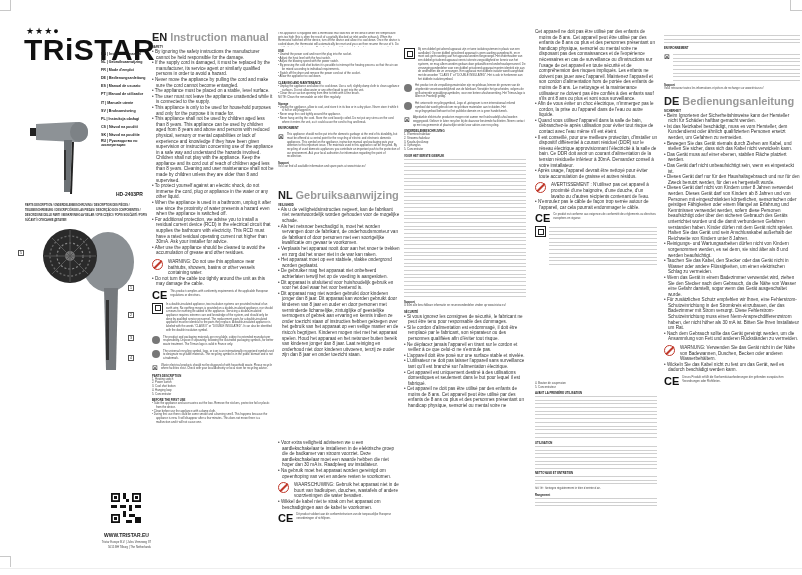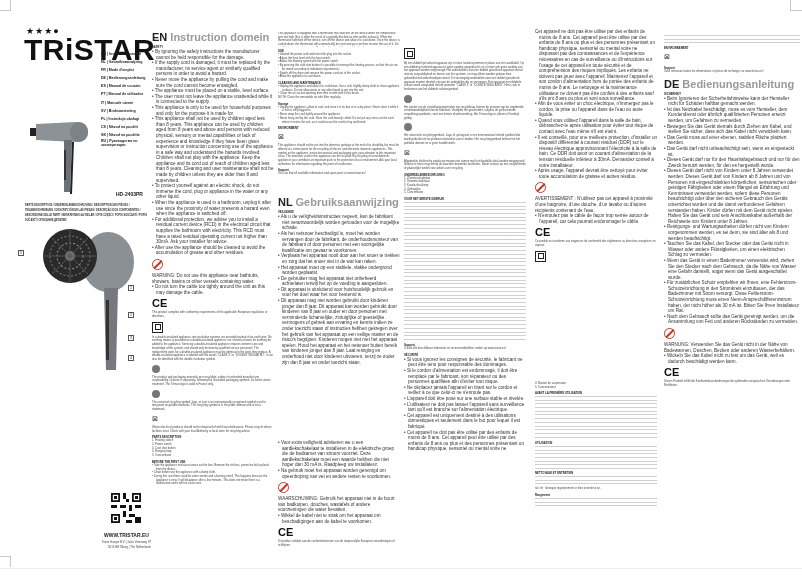--- a/index.html
+++ b/index.html
@@ -15,21 +15,21 @@
   .parts-caption { position:absolute; left:25px; top:203px; width:125px; font-size:2.6px; font-weight:bold; line-height:5px; color:#333; }
   .website { position:absolute; left:104px; top:532px; font-size:5px; font-weight:bold; color:#222; }
   .address { position:absolute; left:93px; top:540px; width:58px; text-align:right; font-size:2.8px; line-height:4.5px; color:#444; }
   .qr { position:absolute; left:111px; top:493px; width:30px; height:30px; }
   .col { position:absolute; width:122px; font-size:4.6px; line-height:5.6px; color:#333; }
   .h-lang { font-size:11px; font-weight:bold; color:#222; margin:2px 0 2px; line-height:12px; }
   .h-lang .rest { color:#999; font-weight:bold; }
   .sec { font-size:2.8px; font-weight:bold; line-height:4px; margin-top:2px; color:#222; }
   .bul { padding-left:4px; text-indent:-4px; }
   .tiny { font-size:2.8px; line-height:3.7px; color:#444; }
-  .icon-row { display:flex; align-items:flex-start; gap:3px; margin-top:3px;flex-direction:column; }
+  .icon-row { display:flex; align-items:flex-start; gap:3px; margin-top:3px; }
   .ce { font-weight:bold; font-size:11px; line-height:10px; color:#111; }
   .sqbox { width:9px; height:9px; border:1px solid #222; display:flex; align-items:center; justify-content:center; flex:none; }
   .sqbox div { width:4px; height:4px; border:1px solid #222; }
   .nowet { width:9px; height:9px; border-radius:50%; border:1.5px solid #c0392b; position:relative; flex:none; margin-right:2px; }
   .nowet:after { content:""; position:absolute; left:4px; top:-1px; width:1.5px; height:11px; background:#c0392b; transform:rotate(45deg); }
   .recycle { width:8px; height:8px; border-radius:50%; background:#777; flex:none; }
   .bin { font-size:7px; line-height:8px; color:#333; flex:none; }
   .page-num-rule { position:absolute; left:0; top:568px; width:802px; height:1px; background:#eee; }
   svg { display:block; }
 </style>
@@ -114,21 +114,21 @@
       <rect x="5" y="9" width="2" height="1" fill="#111"></rect>
   </svg>
   <div class="website">WWW.TRISTAR.EU</div>
   <div class="address">
     <div>Tristar Europe B.V. | Jules Verneweg 87</div>
     <div>5015 BH Tilburg | The Netherlands</div>
   </div>
 </div>
 
 <div class="col" style="left:152px;top:29px;">
-  <div class="h-lang"><span>EN</span> <span class="rest">Instruction domein</span></div>
+  <div class="h-lang"><span>EN</span> <span class="rest">Instruction manual</span></div>
   <div class="sec">SAFETY</div>
   <div class="bul">• <span>By ignoring the safety instructions the manufacturer cannot be held responsible for the damage.</span></div>
   <div class="bul">• <span>If the supply cord is damaged, it must be replaced by the manufacturer, its service agent or similarly qualified persons in order to avoid a hazard.</span></div>
   <div class="bul">• <span>Never move the appliance by pulling the cord and make sure the cord cannot become entangled.</span></div>
   <div class="bul">• <span>The appliance must be placed on a stable, level surface.</span></div>
   <div class="bul">• <span>The user must not leave the appliance unattended while it is connected to the supply.</span></div>
   <div class="bul">• <span>This appliance is only to be used for household purposes and only for the purpose it is made for.</span></div>
   <div class="bul">• <span>This appliance shall not be used by children aged less than 8 years. This appliance can be used by children aged from 8 years and above and persons with reduced physical, sensory or mental capabilities or lack of experience and knowledge if they have been given supervision or instruction concerning use of the appliance in a safe way and understand the hazards involved. Children shall not play with the appliance. Keep the appliance and its cord out of reach of children aged less than 8 years. Cleaning and user maintenance shall not be made by children unless they are older than 8 and supervised.</span></div>
   <div class="bul">• <span>To protect yourself against an electric shock, do not immerse the cord, plug or appliance in the water or any other liquid.</span></div>
   <div class="bul">• <span>When the appliance is used in a bathroom, unplug it after use since the proximity of water presents a hazard even when the appliance is switched off.</span></div>

